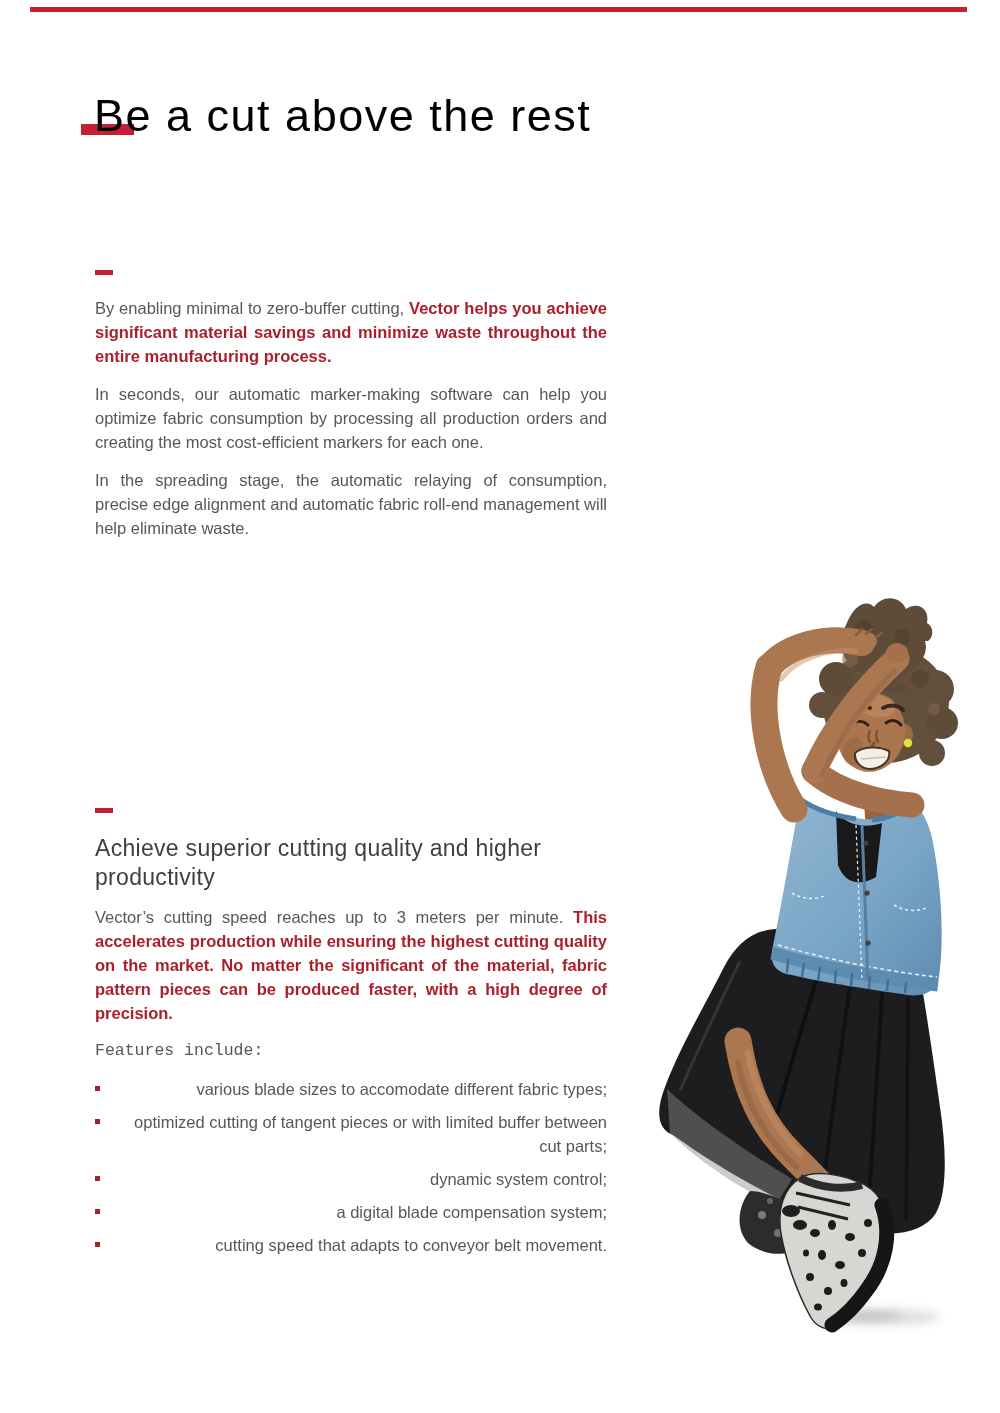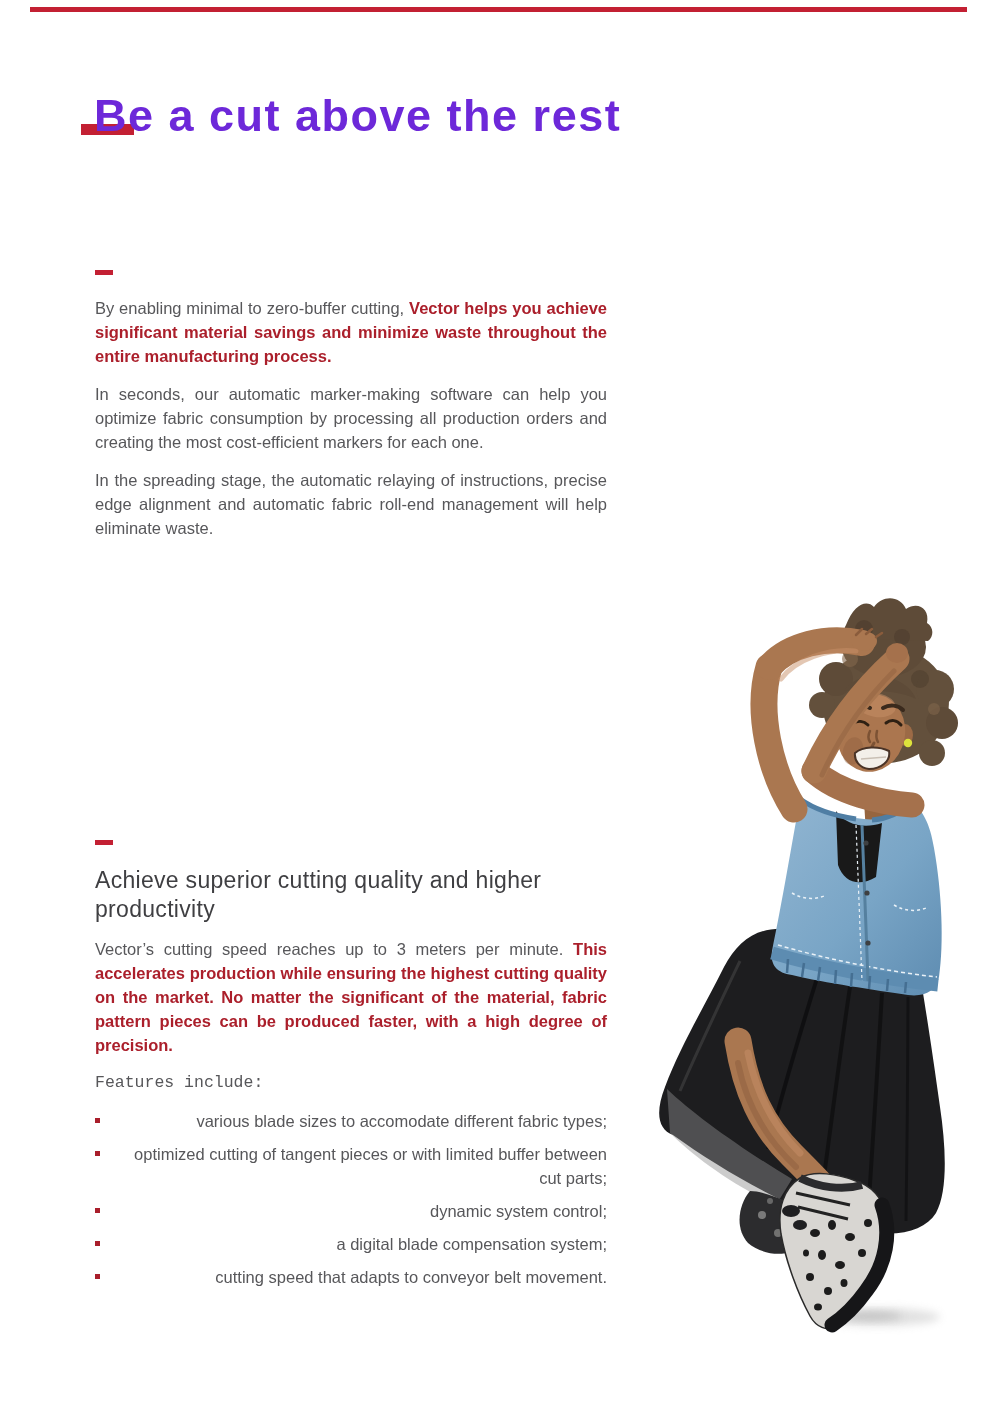--- a/index.html
+++ b/index.html
@@ -11,26 +11,26 @@
   .top-rule {
     position:absolute; left:30px; top:7px; width:937px; height:5px;
     background:#c32033;
   }
   .title-bar {
     position:absolute; left:81px; top:124px; width:53px; height:11px;
     background:#c32033; z-index:1;
   }
   .page-title {
     position:absolute; left:94px; top:90px; z-index:2;
-    font-size:45px; font-weight:700; letter-spacing:1.5px; color:#6d28d9;
+    font-size:45px; font-weight:400; letter-spacing:1.5px; color:#000000;
     white-space:nowrap;
   }
   .col { position:absolute; left:95px; width:512px; }
   .col-1 { top:270px; }
-  .col-2 { top:840px; }
+  .col-2 { top:808px; }
   .red-dash { width:18px; height:5px; background:#c32033; margin-bottom:21px; }
   h2.section-heading {
     font-size:23px; font-weight:400; color:#3f3f42; letter-spacing:0.3px;
     line-height:29px; margin-bottom:13px;
   }
   p.body-text {
     font-size:16.5px; line-height:24px; color:#57575a;
     text-align:justify; margin-bottom:14px;
   }
   p.body-text:last-child { margin-bottom:0; }
@@ -54,21 +54,21 @@
 
   <div class="top-rule"></div>
 
   <div class="title-bar"></div>
   <h1 class="page-title">Be a cut above the rest</h1>
 
   <div class="col col-1">
     <div class="red-dash"></div>
     <p class="body-text"><span>By enabling minimal to zero-buffer cutting, </span><span class="red-bold">Vector helps you achieve significant material savings and minimize waste throughout the entire manufacturing process.</span></p>
     <p class="body-text">In seconds, our automatic marker-making software can help you optimize fabric consumption by processing all production orders and creating the most cost-efficient markers for each one.</p>
-    <p class="body-text">In the spreading stage, the automatic relaying of instructions, precise edge alignment and automatic fabric roll-end management will help eliminate waste.</p>
+    <p class="body-text">In the spreading stage, the automatic relaying of consumption, precise edge alignment and automatic fabric roll-end management will help eliminate waste.</p>
   </div>
 
   <div class="col col-2">
     <div class="red-dash"></div>
     <h2 class="section-heading">Achieve superior cutting quality and higher productivity</h2>
     <p class="body-text"><span>Vector’s cutting speed reaches up to 3 meters per minute.  </span><span class="red-bold">This accelerates production while ensuring the highest cutting quality on the market. No matter the significant of the material, fabric pattern pieces can be produced faster, with a high degree of precision.</span></p>
     <p class="body-text features-label">Features include:</p>
     <ul class="feature-list">
       <li><span class="bullet-square"></span><span>various blade sizes to accomodate different fabric types;</span></li>
       <li><span class="bullet-square"></span><span>optimized cutting of tangent pieces or with limited buffer between cut parts;</span></li>

